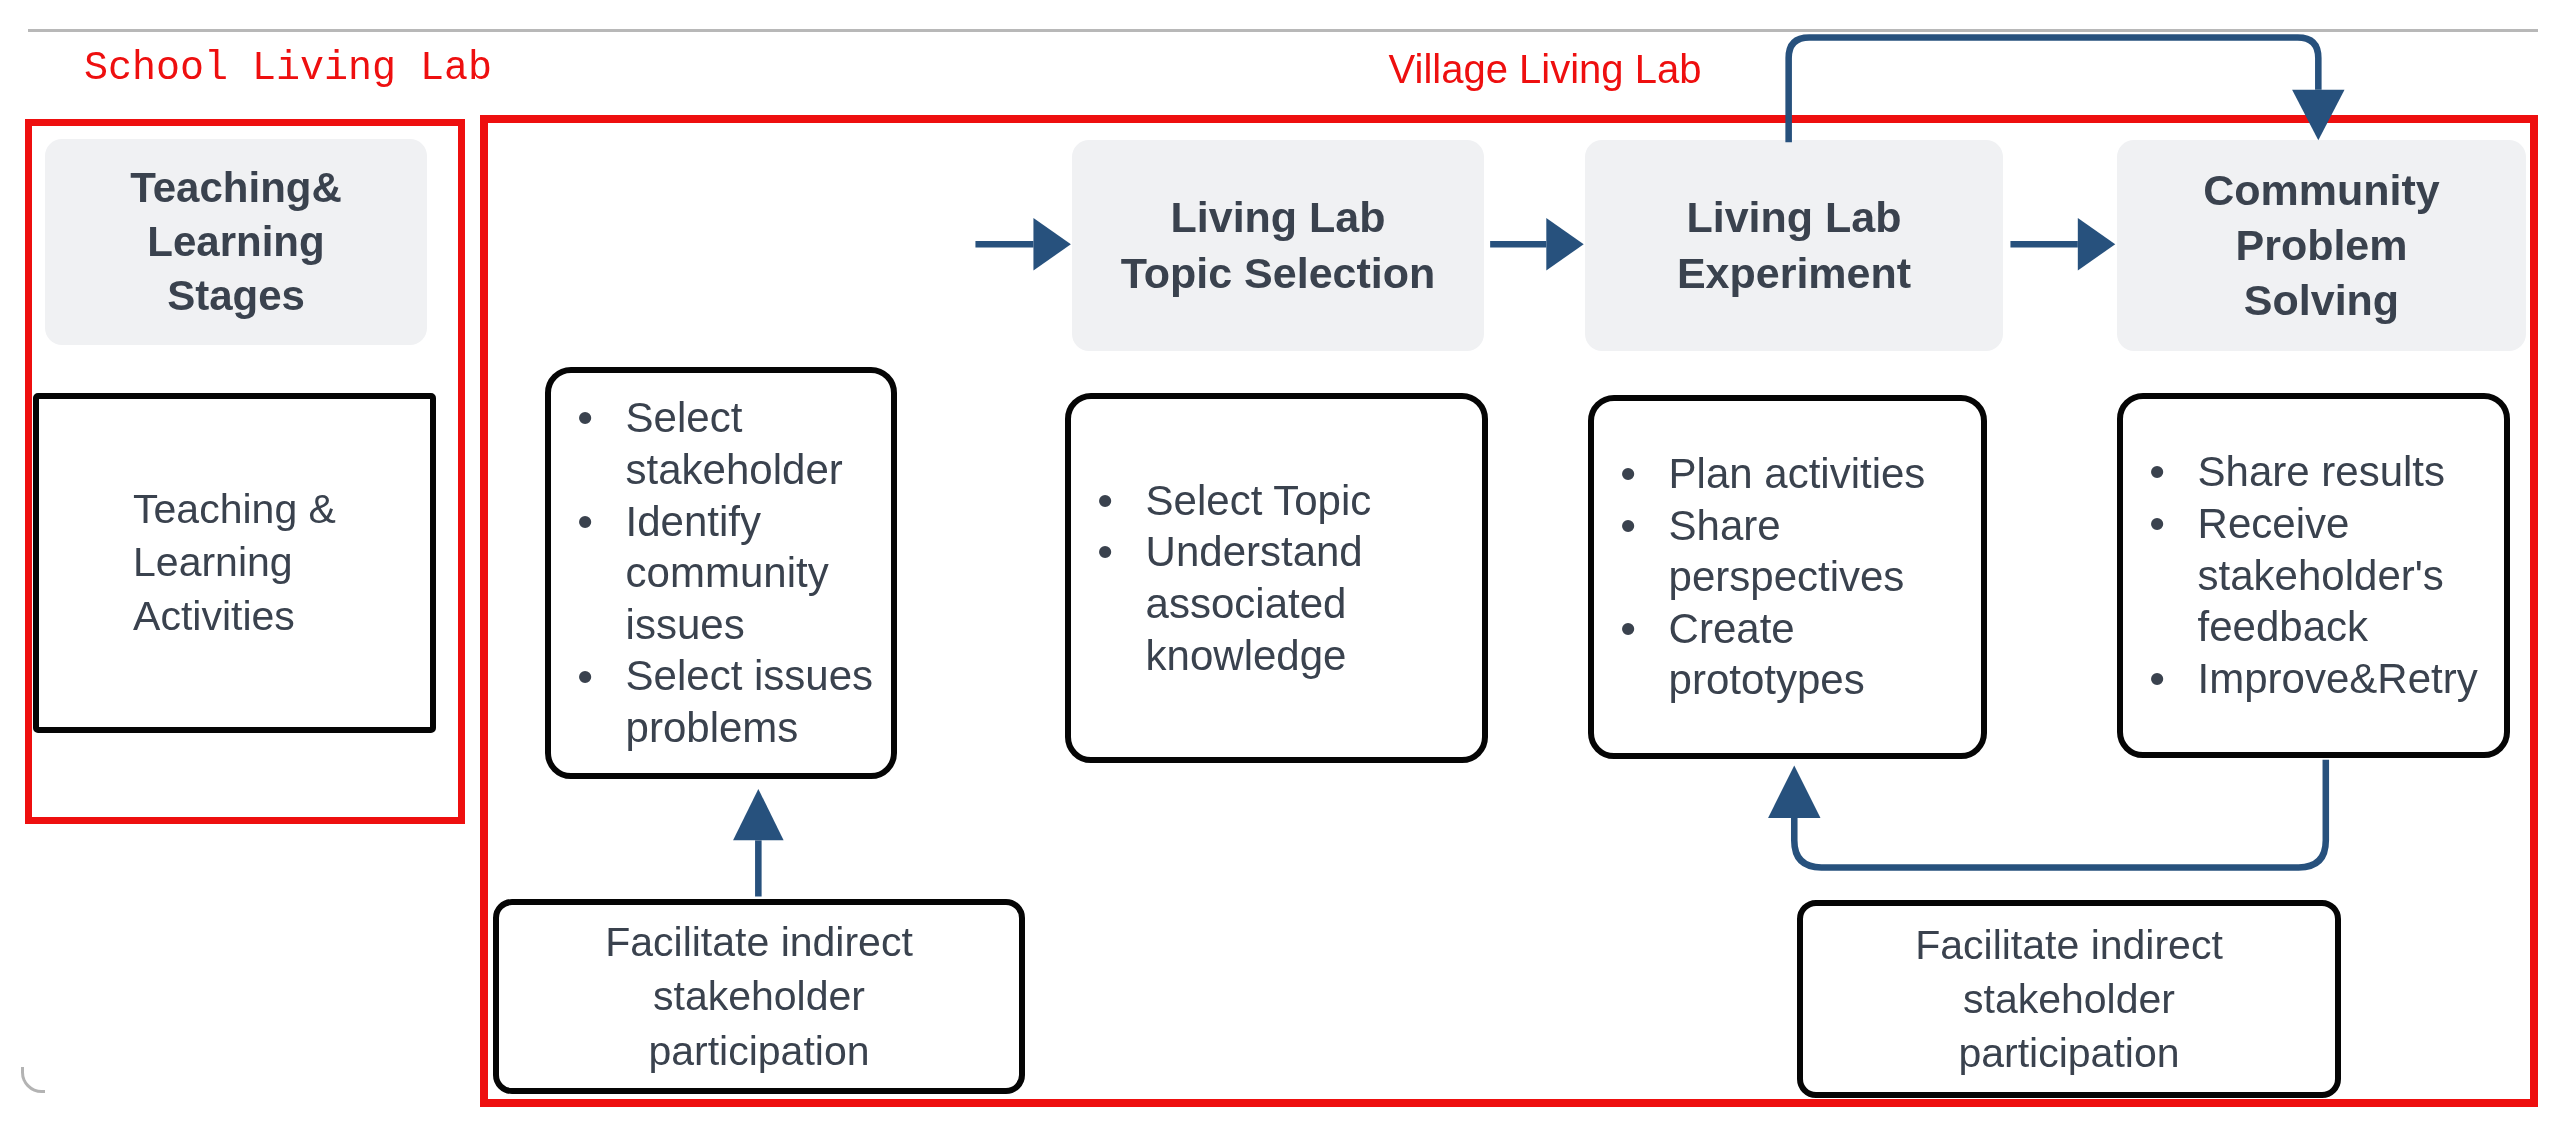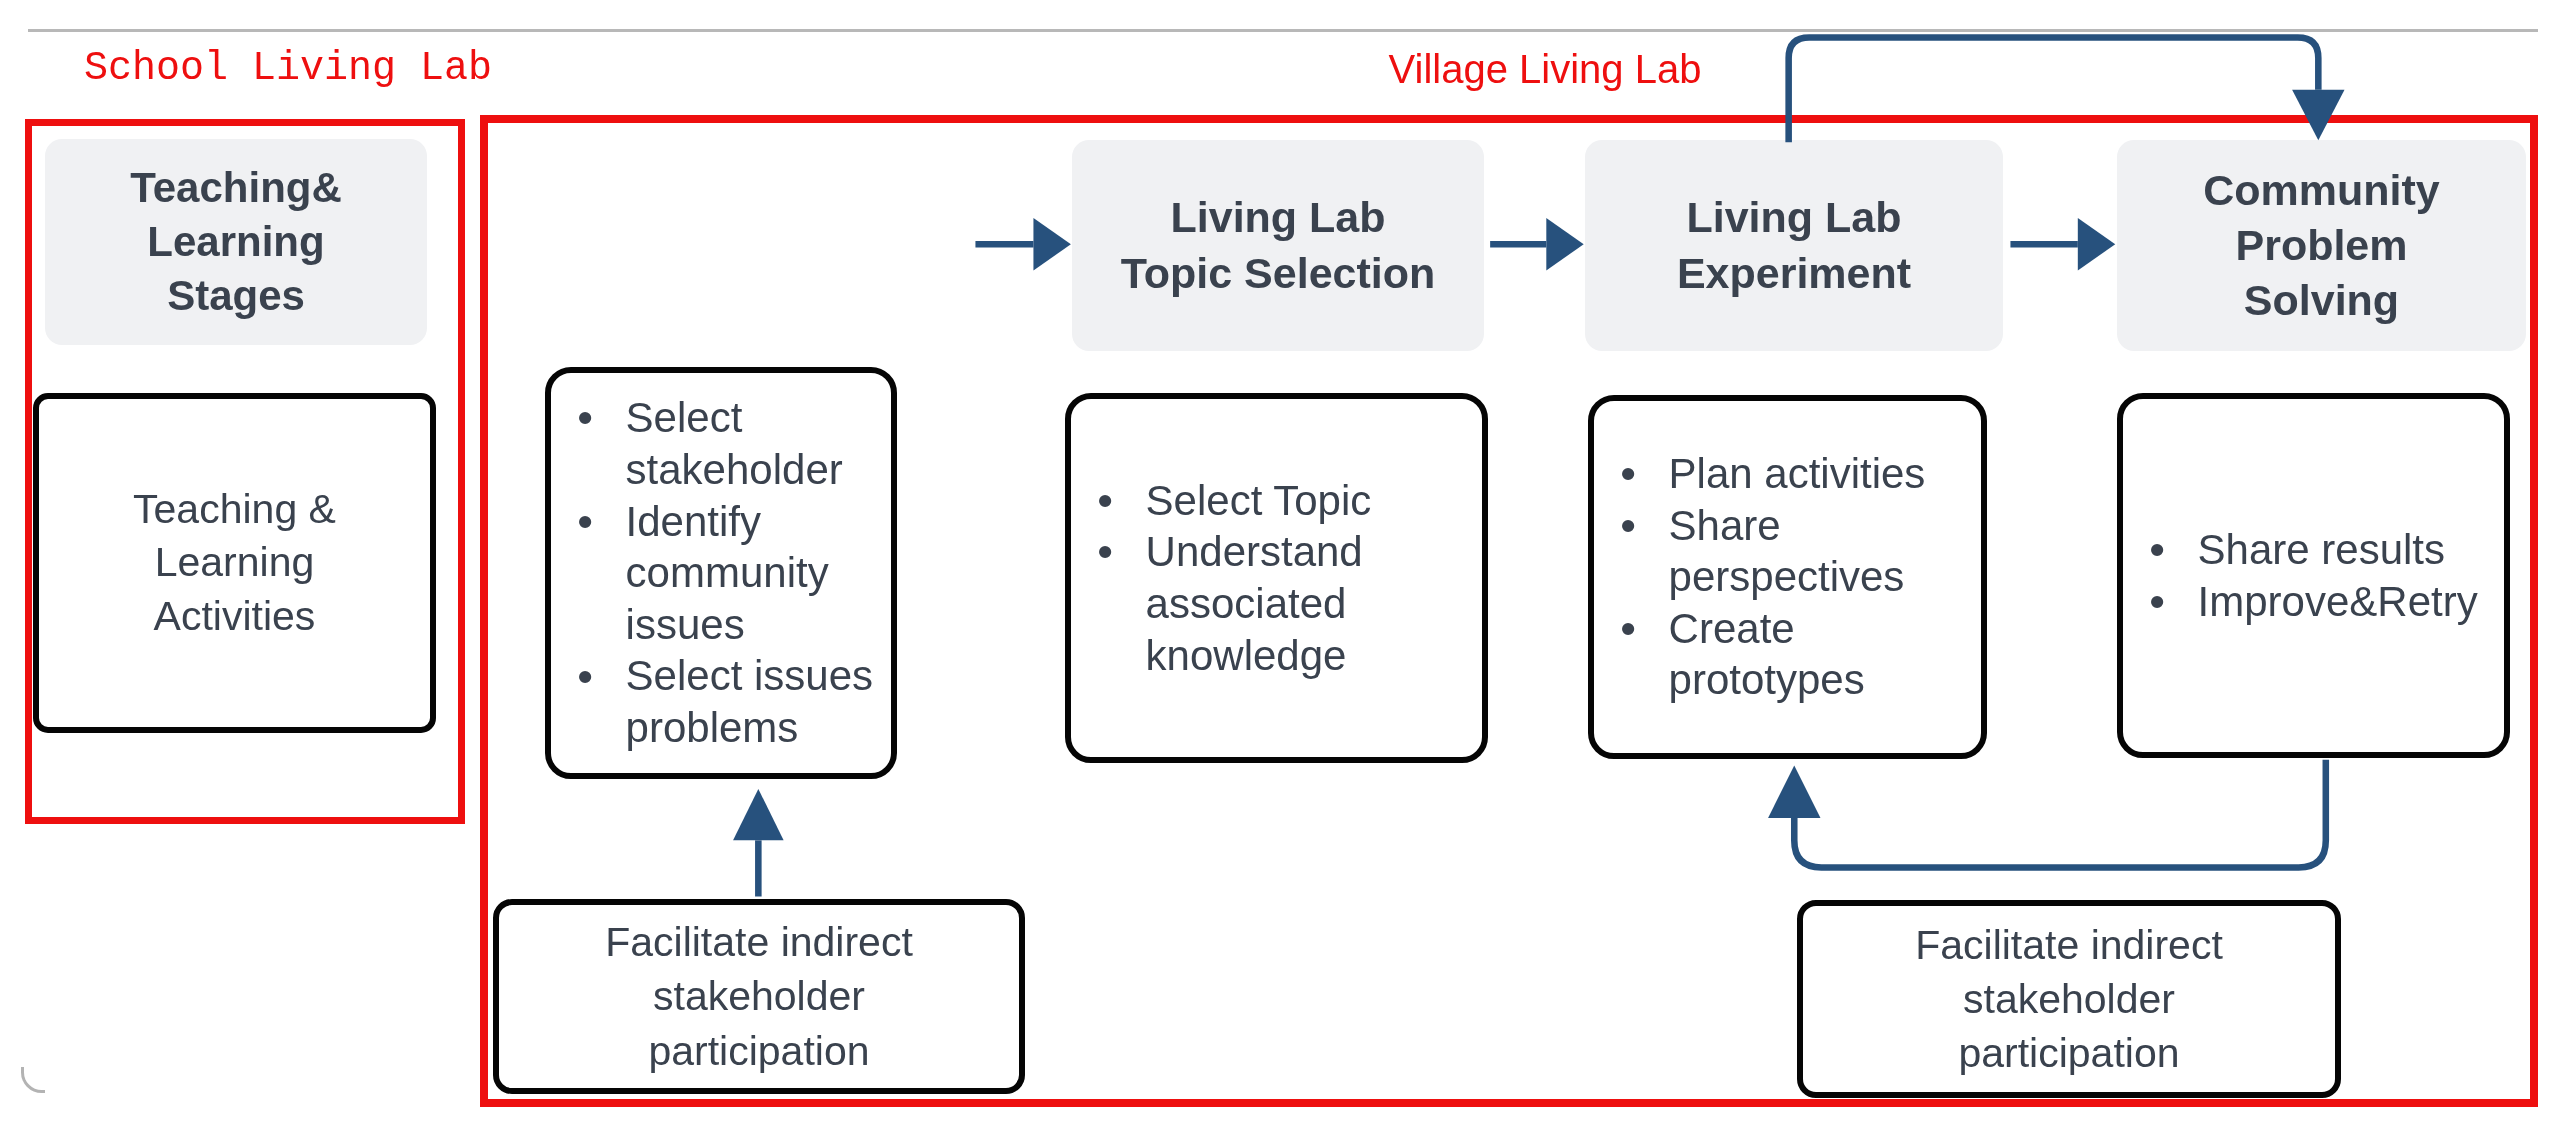--- a/index.html
+++ b/index.html
@@ -28,22 +28,22 @@
                 font-weight:bold;font-size:43px;line-height:1.28;color:var(--text-slate);
                 white-space:pre-line;}
   .school-header{left:45px;top:139px;width:382px;height:206px;font-size:42px;}
   .h1{left:544px;top:140px;width:426px;height:211px;}
   .h2{left:1072px;top:140px;width:412px;height:211px;}
   .h3{left:1585px;top:140px;width:418px;height:211px;}
   .h4{left:2117px;top:140px;width:409px;height:211px;}
 
   .black-box{position:absolute;background:#ffffff;border:6.6px solid #050505;border-radius:26px;}
 
-  .activity-box{left:33px;top:393px;width:403px;height:340px;border-radius:15px;
-                display:flex;align-items:center;justify-content:center;text-align:center;
+  .activity-box{left:33px;top:393px;width:403px;height:340px;border-radius:5px;
+                display:flex;align-items:center;justify-content:center;
                 font-size:41px;line-height:1.3;color:var(--text-slate);white-space:pre-line;}
 
   .bullet-box{display:flex;flex-direction:column;justify-content:center;padding:15px 13px 15px 20.6px;}
   .b1{left:545px;top:367px;width:352px;height:412px;}
   .b2{left:1065px;top:393px;width:423px;height:370px;}
   .b3{left:1588px;top:395px;width:399px;height:364px;}
   .b4{left:2117px;top:393px;width:393px;height:365px;}
   .bullet-box ul{list-style:none;}
   .bullet-box li{position:relative;padding-left:54px;font-size:42px;line-height:1.23;
                  color:var(--text-slate);overflow-wrap:normal;}
@@ -112,20 +112,21 @@
     <ul>
       <li>Plan activities</li>
       <li>Share perspectives</li>
       <li>Create prototypes</li>
     </ul>
   </div>
 
   <div class="black-box bullet-box b4">
     <ul>
       <li>Share results</li>
+      <li>Receive stakeholder's feedback</li>
       <li>Improve&amp;Retry</li>
     </ul>
   </div>
 
   <div class="facilitate-box f1">Facilitate indirect
 stakeholder
 participation</div>
   <div class="facilitate-box f2">Facilitate indirect
 stakeholder
 participation</div>

